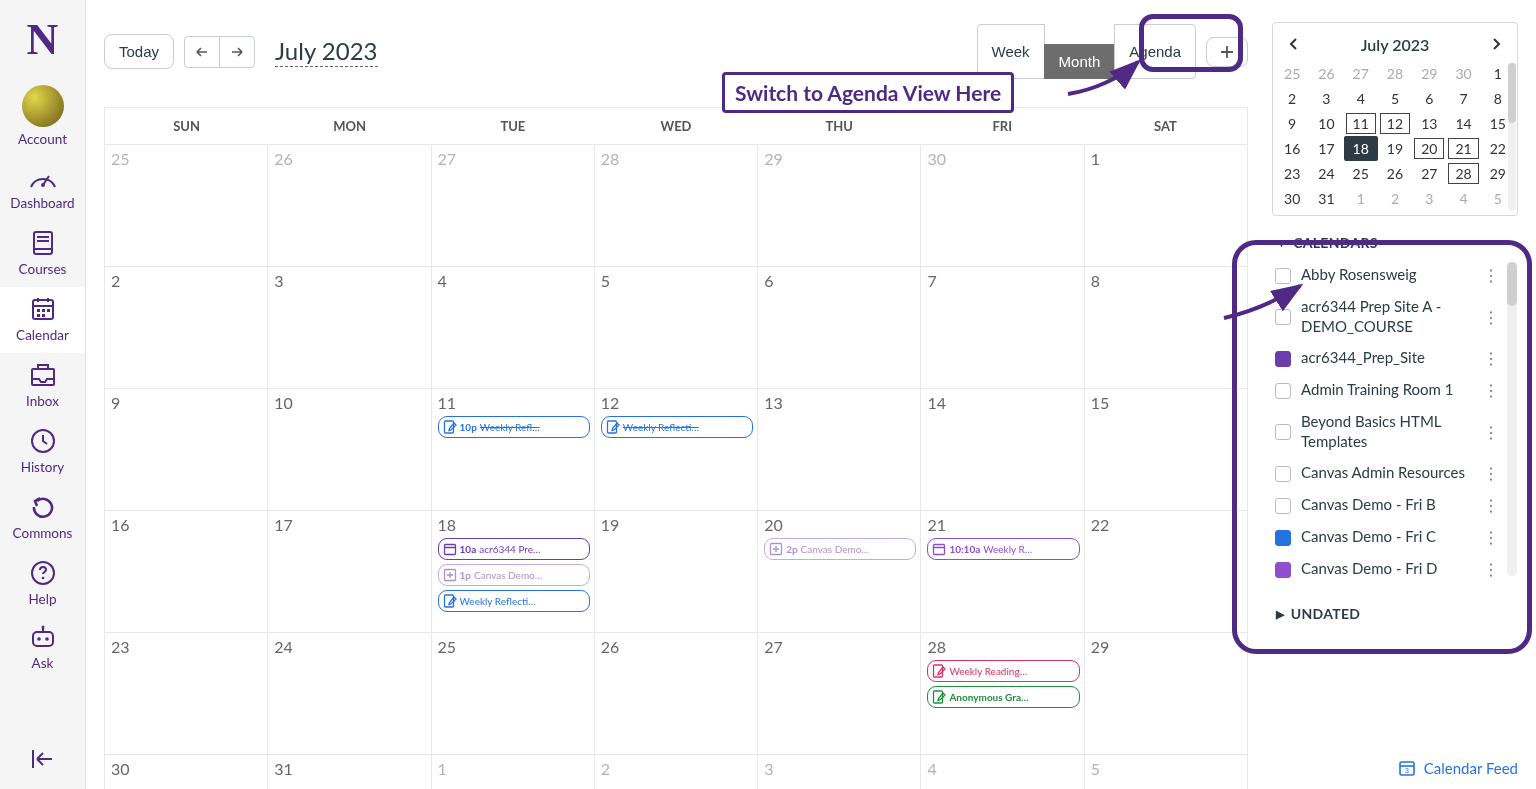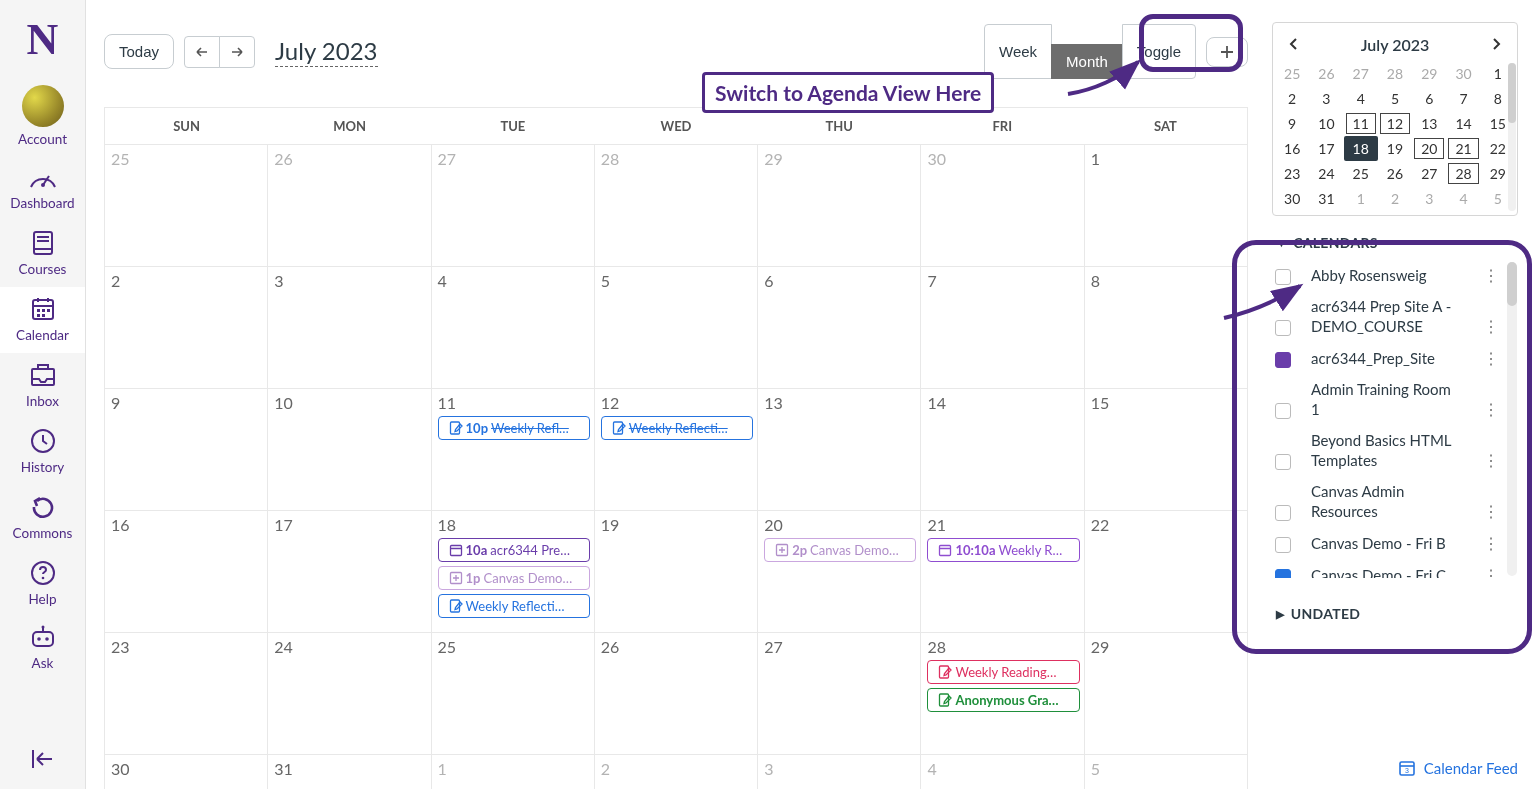--- a/index.html
+++ b/index.html
@@ -110,23 +110,23 @@
   }
   .day-cell:last-child { border-right: none; }
   .day-num {
     font-size: 16px; color: #666;
   }
   .day-num.other { color: #b3b3b3; }
 
   .event {
     margin-top: 4px;
     border: 1px solid;
-    border-radius: 4px;
-    padding: 3px 4px 3px 10px;
-    font-size: 13px;
+    border-radius: 9px;
+    padding: 3px 4px 3px 4px;
+    font-size: 10px;
     white-space: nowrap; overflow: hidden; text-overflow: ellipsis;
     display:flex;align-items:center;gap:3px;
   }
   .event .ev-icon { flex:0 0 14px; }
   .event .ev-time { font-weight: bold; }
   .ev-blue   { border-color:#2573df; color:#2573df; background:#fff; }
   .ev-purple { border-color:#6a3daa; color:#6a3daa; background:#fff; }
   .ev-purplelt{ border-color:#caa7df; color:#b18fca; background:#fff; }
   .ev-violet { border-color:#8f4dd0; color:#8f4dd0; background:#fff; }
   .ev-pink   { border-color:#de3060; color:#de3060; background:#fff; }
@@ -193,21 +193,21 @@
     font-weight: bold; font-size: 14px;
     padding: 18px 4px 8px;
     cursor:pointer;
     letter-spacing:.3px;
   }
   .tri { font-size:11px; }
 
   .cal-list-wrap { position:relative; border:1px solid transparent; padding-right:12px; max-height:320px; overflow:hidden; }
   .cal-list { display:flex; flex-direction:column; gap:2px; }
   .cal-item {
-    display:flex; align-items:flex-end; gap:20px;
+    display:flex; align-items:center; gap:10px;
     padding: 5px 4px 5px 2px;
     font-size: 15px;
   }
   .cal-item .box {
     width:16px; height:16px; border:1.5px solid #bbb; border-radius:3px;
     flex:0 0 16px; margin-top:1px;
   }
   .cal-item .box.filled-purple { background:#6a3daa; border-color:#6a3daa; }
   .cal-item .box.filled-blue   { background:#2573df; border-color:#2573df; }
   .cal-item .box.filled-violet { background:#8f4dd0; border-color:#8f4dd0; }
@@ -355,32 +355,32 @@
             <svg width="14" height="14" viewBox="0 0 14 14">
                 <path d="M2 7h10m0 0L8 3m4 4-4 4" fill="none" stroke="#555" stroke-width="1.6"></path>
               </svg>
           </button>
         </div>
         <span class="month-title">July 2023</span>
         <div class="spacer"></div>
         <div class="btn-group">
           <button class="btn">Week</button>
           <button class="btn active">Month</button>
-          <button class="btn">Toggle</button>
+          <button class="btn">Agenda</button>
         </div>
         <button class="btn plus-btn">
           <svg width="16" height="16" viewBox="0 0 16 16">
               <path d="M8 2v12M2 8h12" stroke="#555" stroke-width="1.8"></path>
             </svg>
         </button>
       </div>
 
       <div class="callout-ring" style="left:1053px; top:14px; width:104px; height:58px;"></div>
 
-      <div class="callout" style="left:616px; top:72px;">Switch to Agenda View Here</div>
+      <div class="callout" style="left:636px; top:72px;">Switch to Agenda View Here</div>
       <svg class="arrow-svg" style="left:978px; top:54px;" width="84" height="48">
         <defs>
             <marker id="ah1" markerWidth="10" markerHeight="10" refX="7" refY="3" orient="auto">
               <path d="M0,0 L8,3 L0,6 Z" fill="#4e2a84"></path>
             </marker>
           </defs>
         <path d="M4 40 C 30 36, 56 24, 74 8" fill="none" stroke="#4e2a84" stroke-width="4" marker-end="url(#ah1)"></path>
       </svg>
 
       <svg class="arrow-svg" style="left:1134px; top:278px;" width="90" height="50">

